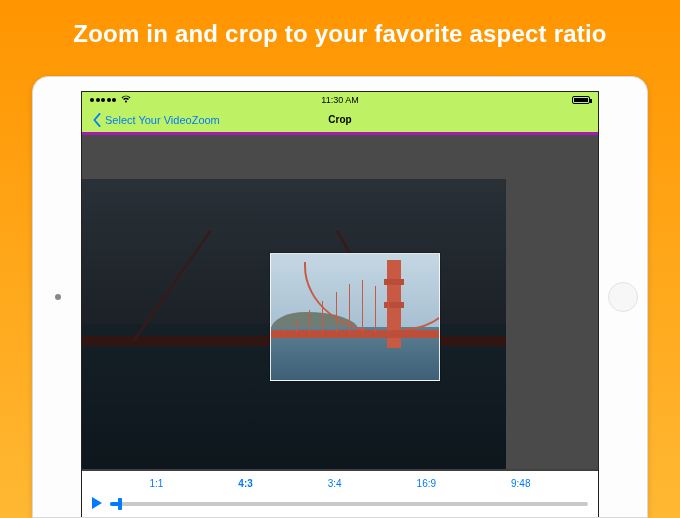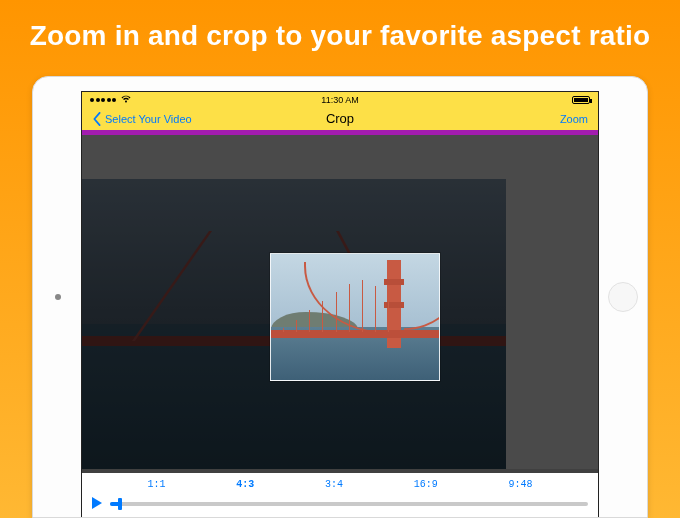--- a/index.html
+++ b/index.html
@@ -6,21 +6,21 @@
   body {
     width: 680px;
     height: 518px;
     background: linear-gradient(180deg, #ff9500 0%, #ffb833 100%);
     font-family: -apple-system, "Helvetica Neue", Helvetica, Arial, sans-serif;
     overflow: hidden;
     position: relative;
   }
   .headline {
     color: #fff;
-    font-size: 28px;
+    font-size: 24px;
     font-weight: 600;
     text-align: center;
     padding: 20px 0 22px;
     letter-spacing: 0.2px;
   }
   .tablet {
     position: absolute;
     left: 32px;
     right: 32px;
     bottom: 0;
@@ -50,21 +50,21 @@
     border-radius: 50%;
     transform: translateY(-50%);
     background: #f7f7f7;
   }
   .screen {
     position: absolute;
     left: 48px;
     right: 48px;
     top: 14px;
     bottom: 0;
-    background: #fde047;
+    background: #bef264;
     border: 1px solid #222;
     border-bottom: none;
     display: flex;
     flex-direction: column;
   }
   .status-bar {
     height: 15px;
     display: flex;
     align-items: center;
     justify-content: center;
@@ -94,41 +94,41 @@
   }
   .battery {
     width: 18px; height: 8px; border: 1px solid #000; border-radius: 2px; position: relative;
   }
   .battery::after {
     content: ""; position: absolute; right: -3px; top: 2px; width: 2px; height: 4px; background: #000;
   }
   .battery-fill { position: absolute; left: 1px; top: 1px; bottom: 1px; right: 1px; background: #000; }
   .nav-bar {
     height: 28px;
-    border-bottom: 5px solid #a21caf;
-    display: flex;
-    align-items: center;
-    justify-content: space-between;
+    border-bottom: 3px solid #a21caf;
+    display: flex;
+    align-items: center;
+    justify-content: flex-start;
     padding: 0 10px;
     font-size: 11px;
     position: relative;
   }
   .nav-back {
     color: #007aff;
     display: flex;
     align-items: center;
     gap: 3px;
   }
   .nav-back svg { width: 10px; height: 14px; }
   .nav-title {
     position: absolute;
     left: 50%;
     transform: translateX(-50%);
-    font-weight: 400;
-    font-size: 13px;
+    font-weight: 700;
+    font-size: 10px;
   }
   .nav-save {
     color: #007aff;
   }
   .video-area {
     flex: 1;
     background: #4a4a4a;
     position: relative;
     overflow: hidden;
   }
@@ -256,23 +256,22 @@
     background: #c85a43;
   }
   .ratio-bar {
     height: 26px;
     display: flex;
     align-items: center;
     justify-content: space-around;
     padding: 0 30px;
     font-size: 10px;
     color: #007aff;
-    border-top: 4px solid #404040;
+    border-top: 2px solid #404040;
     background: #fff;
-    font-family: Liberation Mono, monospace;
   }
   .ratio-item { color: #007aff; }
   .ratio-item.selected { font-weight: 700; }
   .scrubber-bar {
     height: 22px;
     display: flex;
     align-items: center;
     padding: 0 10px 4px;
     gap: 8px;
     background: #fff;

